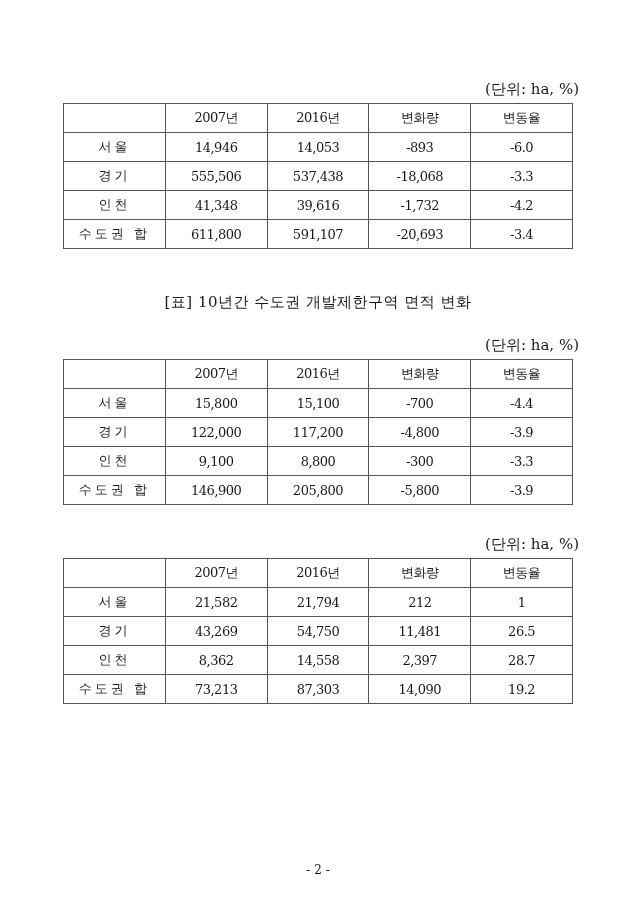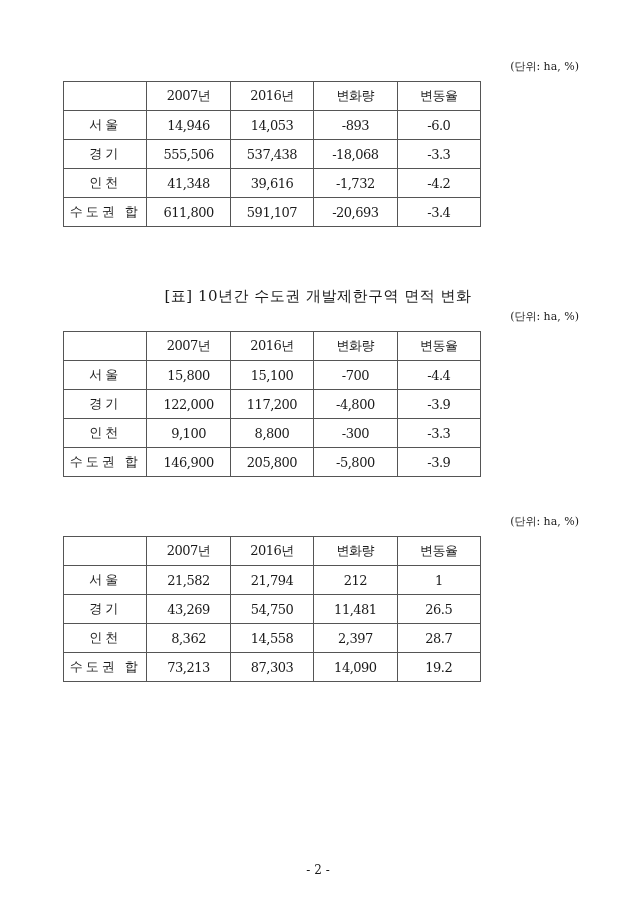--- a/index.html
+++ b/index.html
@@ -1,20 +1,20 @@
 <!DOCTYPE html>
 <html><head>
 <meta charset="utf-8">
 <style>
   html, body { margin: 0; padding: 0; background: #ffffff; }
   body { width: 636px; height: 899px; position: relative; font-family: "DejaVu Serif", "Liberation Serif", serif; color: #1a1a1a; overflow: hidden; }
   .section { position: absolute; left: 63px; width: 510px; }
   .title { text-align: center; font-size: 15px; letter-spacing: 0.5px; height: 22px; line-height: 22px; }
-  .unit { text-align: right; font-size: 11px; height: 16px; line-height: 16px; margin-right: -6px; margin-top: 2px; }
-  table { border-collapse: collapse; width: 418px; margin-top: 6px; table-layout: fixed; }
+  .unit { text-align: right; font-size: 15px; height: 16px; line-height: 16px; margin-right: -6px; margin-top: 24px; }
+  table { border-collapse: collapse; width: 510px; margin-top: 6px; table-layout: fixed; }
   td { border: 1px solid #555; height: 28px; padding: 0; text-align: center; font-size: 13px; letter-spacing: -0.5px; }
   td.rowhead { letter-spacing: 3px; }
   .pagenum { position: absolute; left: 0; width: 636px; top: 863px; text-align: center; font-size: 12px; }
 </style>
 </head>
 <body>
 
 <div class="section" style="top:57px;">
   <div class="unit">(단위: ha, %)</div>
   <table>
@@ -51,21 +51,21 @@
       <td class="rowhead">수도권 합</td>
       <td>611,800</td>
       <td>591,107</td>
       <td>-20,693</td>
       <td>-3.4</td>
     </tr>
   </tbody>
     </table>
 </div>
 
-<div class="section" style="top:285px;">
+<div class="section" style="top:291px;">
   <div class="title">[표] 10년간 수도권 개발제한구역 면적 변화</div>
   <div class="unit">(단위: ha, %)</div>
   <table>
     <tbody>
         <tr>
       <td></td>
       <td>2007년</td>
       <td>2016년</td>
       <td>변화량</td>
       <td>변동율</td>

